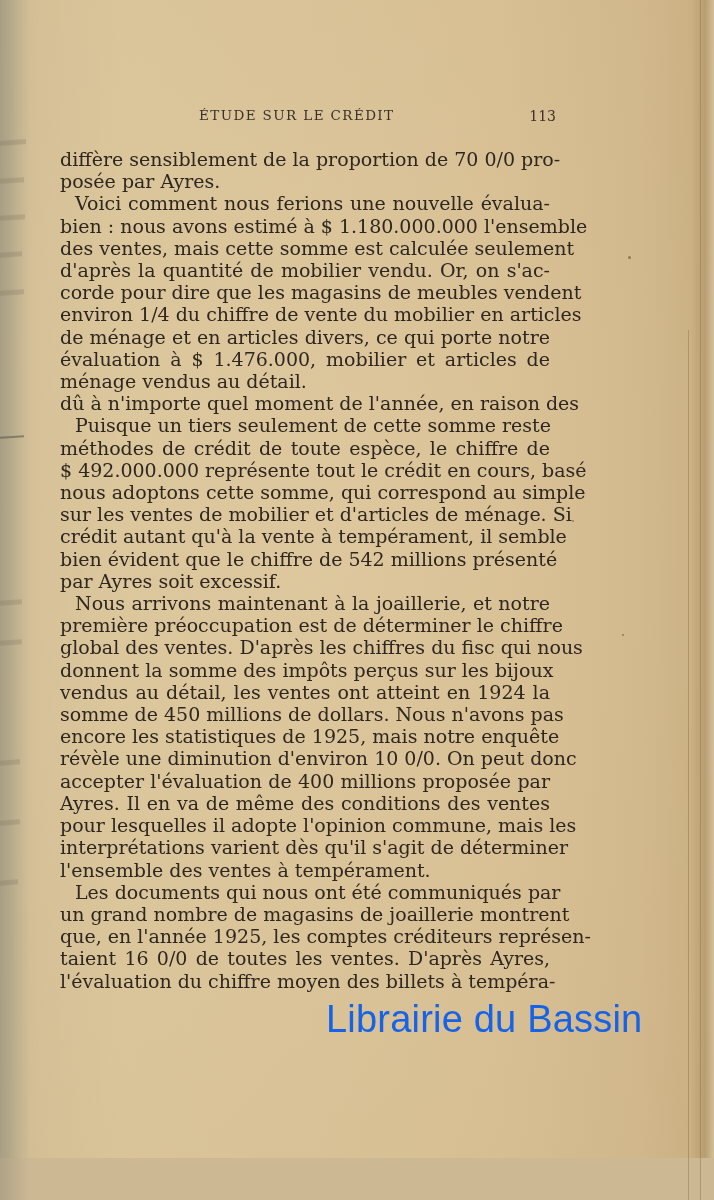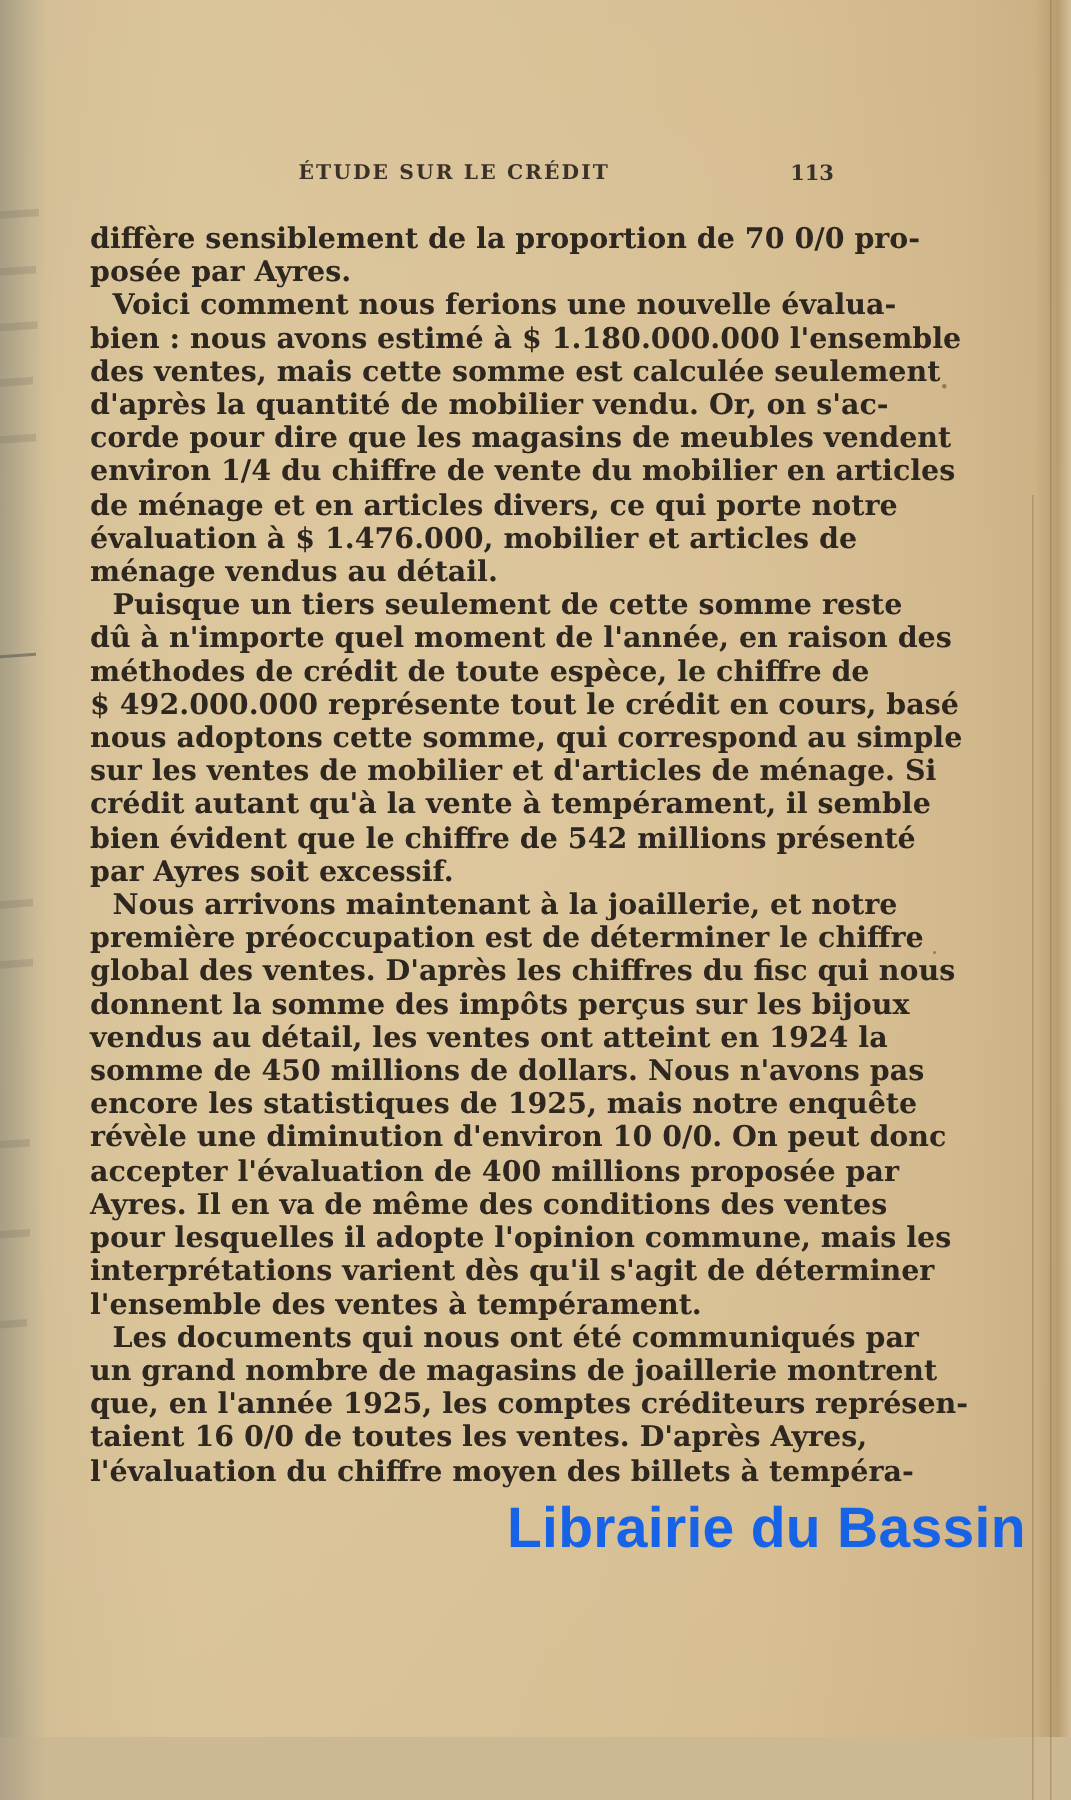--- a/index.html
+++ b/index.html
@@ -6,21 +6,20 @@
   body {
     width: 714px; height: 1200px; overflow: hidden; position: relative;
     background: #cdb894;
     font-family: "DejaVu Serif", "Liberation Serif", serif;
   }
   .page {
     position: absolute; left: 0; top: 0; width: 714px; height: 1158px;
     background:
       radial-gradient(ellipse at 50% 45%, rgba(232,212,168,0.0) 0%, rgba(180,150,100,0.18) 100%),
       linear-gradient(90deg, #bfb394 0px, #d3c39e 18px, #dcc79f 40px, #e0cba2 120px, #dcc49a 500px, #d6bd92 640px, #cfb68a 690px, #b99f73 705px, #d9c7a4 714px);
-    font-weight: bold;
   }
   .gutter-shadow {
     position: absolute; left: 0; top: 0; width: 30px; height: 1200px;
     background: linear-gradient(90deg, rgba(150,145,125,0.55), rgba(150,145,125,0));
   }
   .bleed-line {
     position: absolute; left: 0; height: 5px; background: rgba(120,110,90,0.25);
     transform: skewY(-4deg);
   }
   .page-edge {
@@ -35,21 +34,21 @@
   .page-number { position: absolute; right: 0; top: 4px; font-size: 14px; letter-spacing: 0; }
   .body-text {
     position: absolute; top: 148px; left: 60px; width: 490px;
     font-size: 19px; line-height: 22.2px; color: #2e2720;
     text-align: justify;
   }
   .line { display: block; white-space: nowrap; text-align-last: justify; text-align: justify; }
   .line.last { text-align-last: left; }
   .line.indent { padding-left: 15px; }
   .watermark {
-    position: absolute; left: 338px; top: 998px;
+    position: absolute; left: 326px; top: 998px;
     font-family: "Liberation Sans", "DejaVu Sans", sans-serif;
     font-size: 38px; color: #1763e8; letter-spacing: 0.2px;
   }
   .speck { position: absolute; width: 3px; height: 3px; border-radius: 50%; background: rgba(90,70,40,0.55); }
 </style>
 </head>
 <body>
 
 <div class="page">
   <div class="gutter-shadow"></div>
@@ -85,22 +84,22 @@
         <span class="line">bien : nous avons estimé à $ 1.180.000.000 l'ensemble</span>
         <span class="line">des ventes, mais cette somme est calculée seulement</span>
         <span class="line">d'après la quantité de mobilier vendu. Or, on s'ac-</span>
         <span class="line">corde pour dire que les magasins de meubles vendent</span>
         <span class="line">environ 1/4 du chiffre de vente du mobilier en articles</span>
         <span class="line">de ménage et en articles divers, ce qui porte notre</span>
         <span class="line">évaluation à $ 1.476.000, mobilier et articles de</span>
         <span class="line last">ménage vendus au détail.</span>
       </div>
       <div>
+        <span class="line">dû à n'importe quel moment de l'année, en raison des</span>
         <span class="line indent">Puisque un tiers seulement de cette somme reste</span>
-        <span class="line">dû à n'importe quel moment de l'année, en raison des</span>
         <span class="line">méthodes de crédit de toute espèce, le chiffre de</span>
         <span class="line">$ 492.000.000 représente tout le crédit en cours, basé</span>
         <span class="line">nous adoptons cette somme, qui correspond au simple</span>
         <span class="line">sur les ventes de mobilier et d'articles de ménage. Si</span>
         <span class="line">crédit autant qu'à la vente à tempérament, il semble</span>
         <span class="line">bien évident que le chiffre de 542 millions présenté</span>
         <span class="line last">par Ayres soit excessif.</span>
       </div>
       <div>
         <span class="line indent">Nous arrivons maintenant à la joaillerie, et notre</span>

